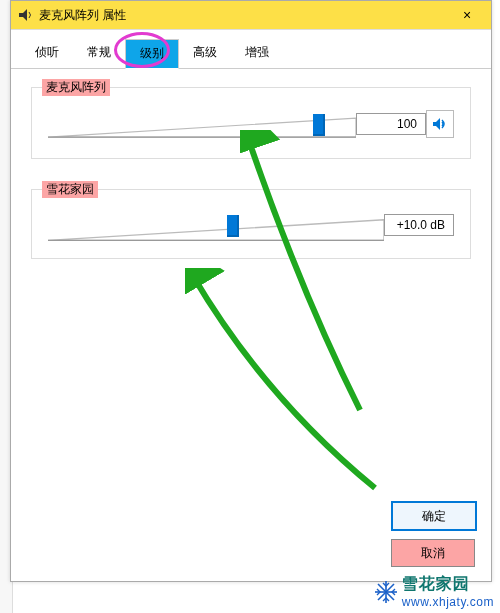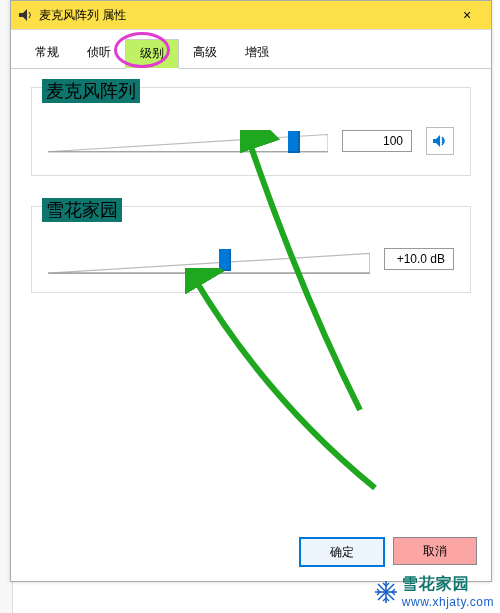--- a/index.html
+++ b/index.html
@@ -68,21 +68,21 @@
   .tab {
     padding: 5px 14px 6px 14px;
     font-size: 12px;
     cursor: pointer;
     position: relative;
     top: 1px;
   }
   .tab.active {
     border: 1px solid #ccc;
     border-bottom: 1px solid #fff;
-    background: #bef264;
+    background: #0ea5e9;
   }
 
   
   .highlight-oval {
     position: absolute;
     left: 114px; top: 32px;
     width: 50px; height: 30px;
     border: 3px solid #e23bd0;
     border-radius: 50%;
     pointer-events: none;
@@ -95,29 +95,29 @@
 
   .group {
     border: 1px solid #ddd;
     padding: 14px 16px 20px 16px;
     margin-bottom: 30px;
     position: relative;
   }
   .group-label {
     position: absolute;
     top: -9px; left: 10px;
-    background: #0f766e;
+    background: #fca5a5;
     padding: 0 4px;
-    font-size: 18px;
+    font-size: 12px;
   }
   .slider-row {
     display: flex;
     align-items: center;
-    gap: 14px;
-    margin-top: 25px;
+    gap: 0;
+    margin-top: 8px;
   }
   .slider-track {
     flex: 1;
     height: 26px;
     position: relative;
   }
   .slider-track svg { position: absolute; inset: 0; }
   .slider-thumb {
     position: absolute;
     top: 3px;
@@ -142,20 +142,21 @@
     justify-content: center;
     background: #fff;
     cursor: pointer;
   }
 
   .buttons {
     position: absolute;
     right: 14px; bottom: 14px;
     display: flex;
     gap: 8px;
+    flex-direction: column;
   }
   .btn {
     width: 82px; height: 26px;
     border: 1px solid #888;
     background: #fca5a5;
     display: flex;
     align-items: center;
     justify-content: center;
     cursor: pointer;
     font-size: 12px;
@@ -205,22 +206,22 @@
       <svg viewBox="0 0 14 12">
           <polygon points="0,4 4,4 8,0 8,12 4,8 0,8" fill="#333"></polygon>
           <path d="M10 3 Q13 6 10 9" stroke="#333" fill="none" stroke-width="1"></path>
         </svg>
     </span>
     <span class="ttext">麦克风阵列 属性</span>
     <span class="close">×</span>
   </div>
 
   <div class="tabs">
+    <div class="tab">侦听</div>
     <div class="tab">常规</div>
-    <div class="tab">侦听</div>
     <div class="tab active">级别</div>
     <div class="tab">高级</div>
     <div class="tab">增强</div>
   </div>
 
   <div class="content">
 
     <div class="group">
       <span class="group-label">麦克风阵列</span>
       <div class="slider-row">

